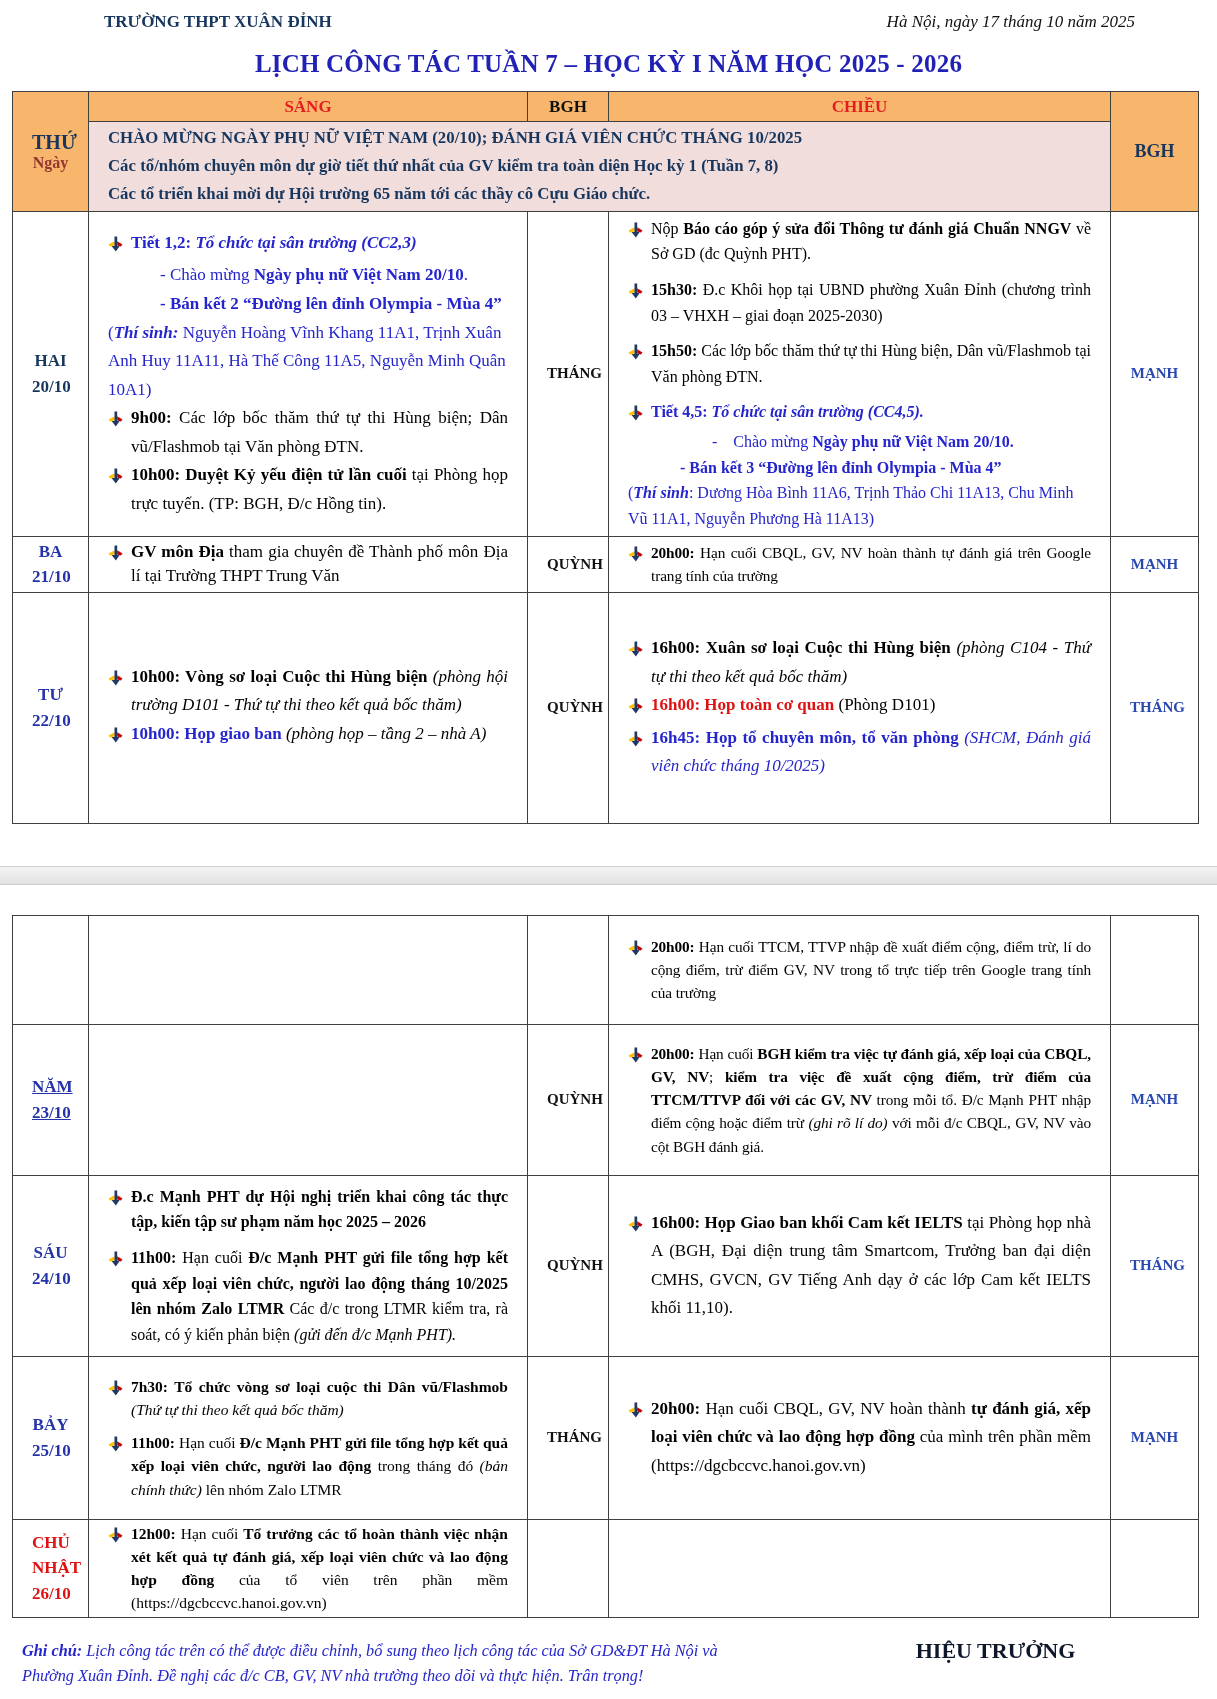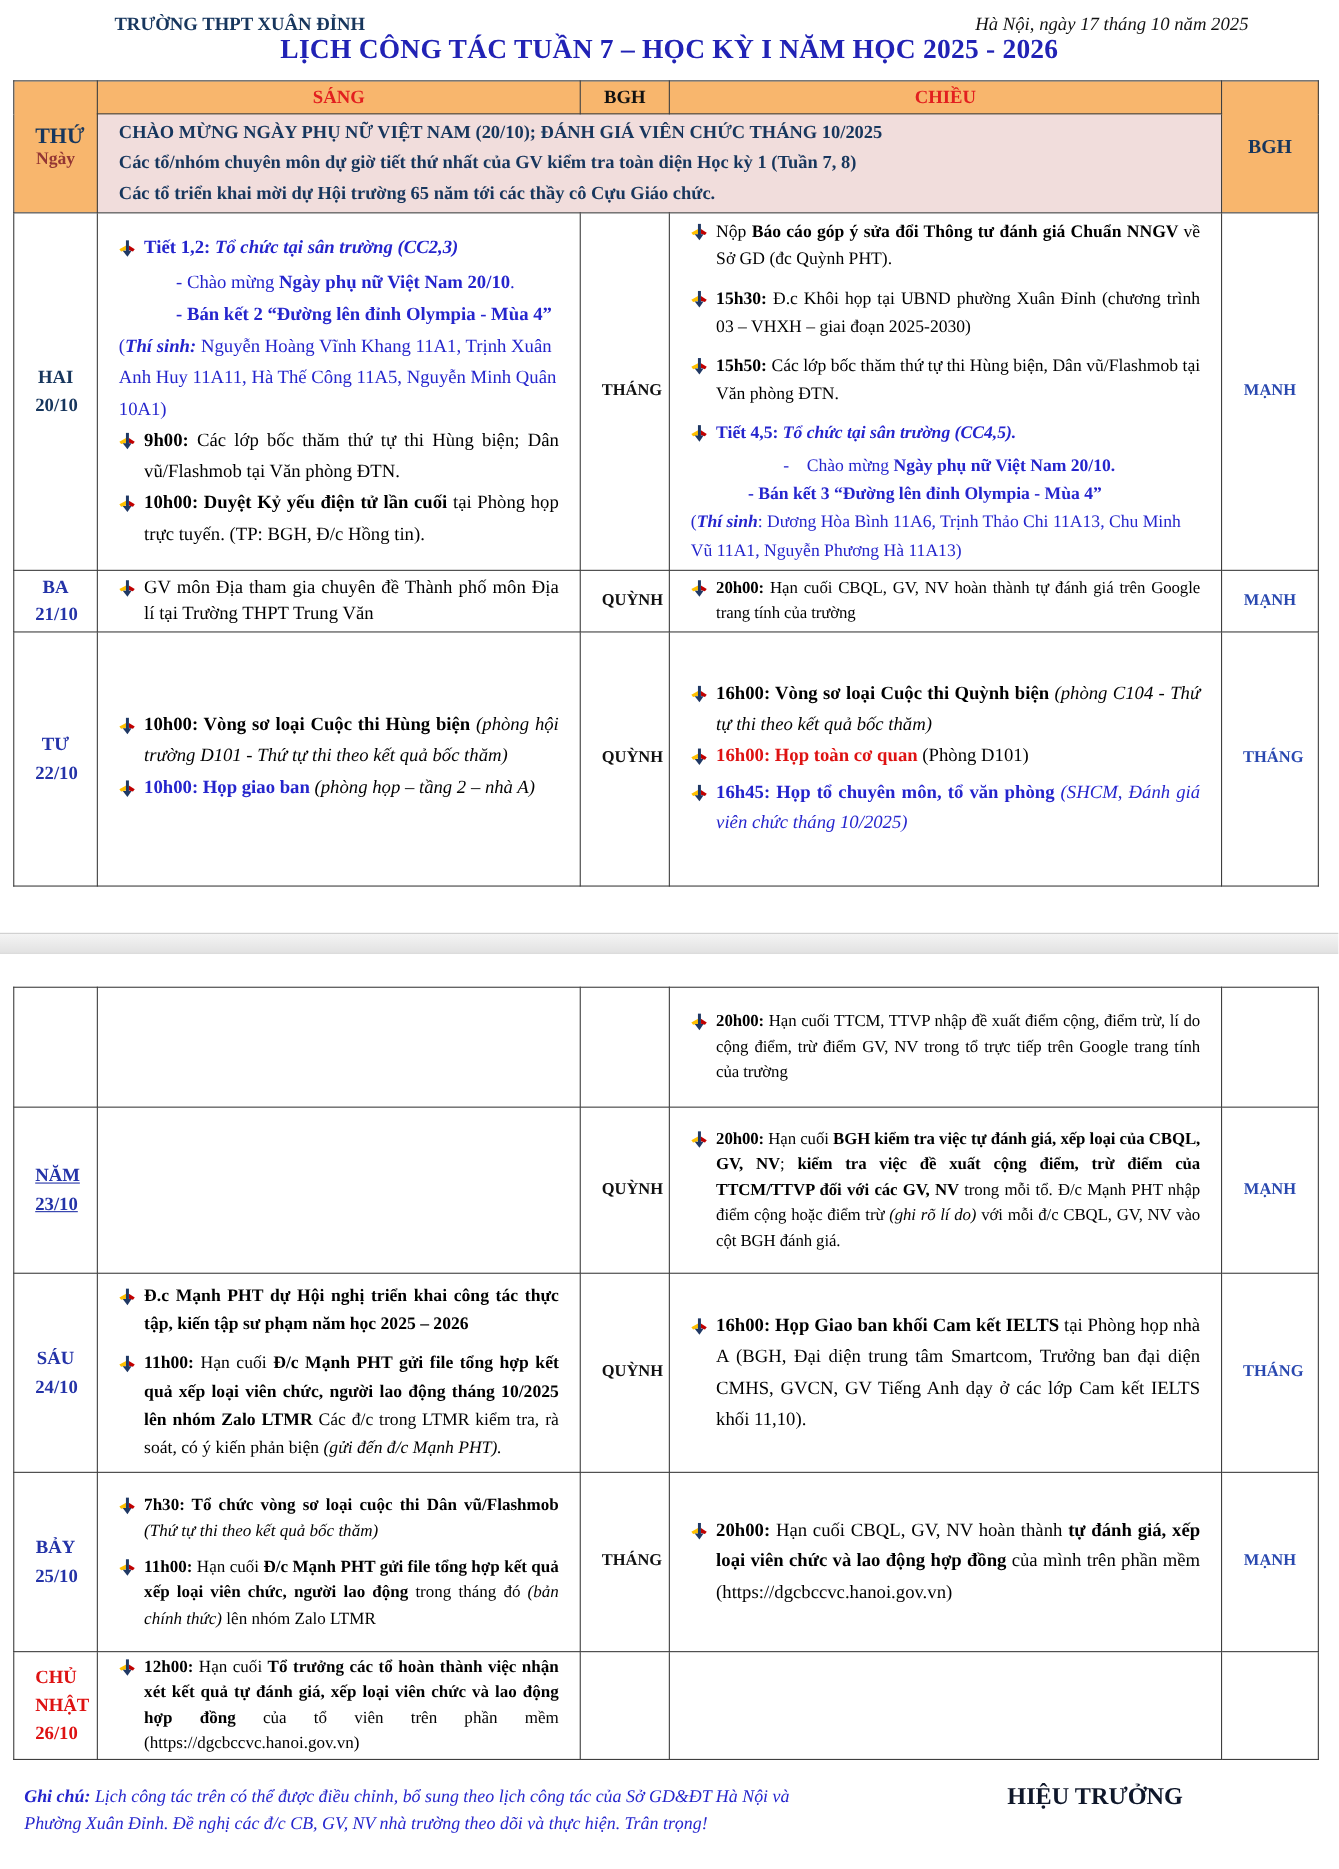--- a/index.html
+++ b/index.html
@@ -1,21 +1,21 @@
 <!DOCTYPE html>
 <html><head>
 <meta charset="utf-8">
 <style>
   html,body{margin:0;padding:0;background:#fff;}
   .page{width:1217px;height:1699px;background:#fff;position:relative;overflow:hidden;
         font-family:"Liberation Serif","DejaVu Serif",serif;color:#000;}
   .doc-header{display:flex;justify-content:space-between;padding:12px 82px 0 104px;}
   .school{font-weight:bold;color:#17365D;font-size:17px;}
   .dateline{font-style:italic;font-size:17px;color:#111;}
-  .title{text-align:center;font-weight:bold;font-size:25px;color:#2122B5;letter-spacing:.2px;}
+  .title{text-align:center;font-weight:bold;font-size:25px;color:#2122B5;margin-top:18px;letter-spacing:.2px;}
   .subtitle{text-align:center;font-weight:bold;font-size:17.5px;color:#17365D;margin-top:5px;}
   table.sched{border-collapse:collapse;table-layout:fixed;width:1186px;margin-left:12px;}
   table.sched td{border:1.6px solid #3f3f3f;vertical-align:middle;padding:2px 19px;}
   .t1{margin-top:13px;}
   .hdr{background:#F8B66D;text-align:center;font-weight:bold;}
   .hdr .red{color:#E21F1F;font-size:17px;}
   .hdr .blk{color:#111;font-size:17px;}
   .hdr .nvy{color:#17365D;font-size:18px;}
   .thu-cell{background:#F8B66D;text-align:center;}
   .thu-cell .l1{color:#17365D;font-weight:bold;font-size:20px;}
@@ -194,21 +194,21 @@
           </td>
         <td>
             <div class="cellwrap">
               <div class="para lh1 bul">
                 <span class="bi"><svg width="15" height="16" viewBox="0 0 15 16" aria-hidden="true">
                     <polygon points="0.5,8.5 6.6,5.2 6.6,9.6 2.1,10.6" fill="#FFC000"></polygon>
                     <polygon points="14.5,8.5 9.2,5.2 9.2,9.6 12.9,10.6" fill="#C00000"></polygon>
                     <rect x="6.5" y="0.5" width="2.7" height="10.5" fill="#1F3864"></rect>
                     <polygon points="3.6,10 11.6,10 7.85,15.5" fill="#1F3864"></polygon>
                   </svg></span>
-                <span class="bt"><span style="font-weight: normal; margin-top: 16px;"> GV môn Địa </span><span>tham gia chuyên đề Thành phố môn Địa lí tại Trường THPT Trung Văn</span></span>
+                <span class="bt"><span style="font-weight: bold; margin-top: 16px;"> GV môn Địa </span><span>tham gia chuyên đề Thành phố môn Địa lí tại Trường THPT Trung Văn</span></span>
               </div>
             </div>
           </td>
         <td>
             <div class="bgh">QUỲNH</div>
           </td>
         <td>
             <div class="cellwrap">
               <div class="para sm bul">
                 <span class="bi"><svg width="15" height="16" viewBox="0 0 15 16" aria-hidden="true">
@@ -259,21 +259,21 @@
           </td>
         <td>
             <div class="cellwrap">
               <div class="para bul">
                 <span class="bi"><svg width="15" height="16" viewBox="0 0 15 16" aria-hidden="true">
                     <polygon points="0.5,8.5 6.6,5.2 6.6,9.6 2.1,10.6" fill="#FFC000"></polygon>
                     <polygon points="14.5,8.5 9.2,5.2 9.2,9.6 12.9,10.6" fill="#C00000"></polygon>
                     <rect x="6.5" y="0.5" width="2.7" height="10.5" fill="#1F3864"></rect>
                     <polygon points="3.6,10 11.6,10 7.85,15.5" fill="#1F3864"></polygon>
                   </svg></span>
-                <span class="bt"><span style="font-weight: bold;">16h00: Vòng sơ loại Cuộc thi Quỳnh biện </span><span style="font-style: italic;">(phòng C104 - Thứ tự thi theo kết quả bốc thăm)</span></span>
+                <span class="bt"><span style="font-weight: bold;">16h00: Xuân sơ loại Cuộc thi Hùng biện </span><span style="font-style: italic;">(phòng C104 - Thứ tự thi theo kết quả bốc thăm)</span></span>
               </div>
               <div class="para mt bul">
                 <span class="bi"><svg width="15" height="16" viewBox="0 0 15 16" aria-hidden="true">
                     <polygon points="0.5,8.5 6.6,5.2 6.6,9.6 2.1,10.6" fill="#FFC000"></polygon>
                     <polygon points="14.5,8.5 9.2,5.2 9.2,9.6 12.9,10.6" fill="#C00000"></polygon>
                     <rect x="6.5" y="0.5" width="2.7" height="10.5" fill="#1F3864"></rect>
                     <polygon points="3.6,10 11.6,10 7.85,15.5" fill="#1F3864"></polygon>
                   </svg></span>
                 <span class="bt"><span style="font-weight: bold; color: rgb(222, 18, 18);">16h00: Họp toàn cơ quan </span><span>(Phòng D101)</span></span>
               </div>

